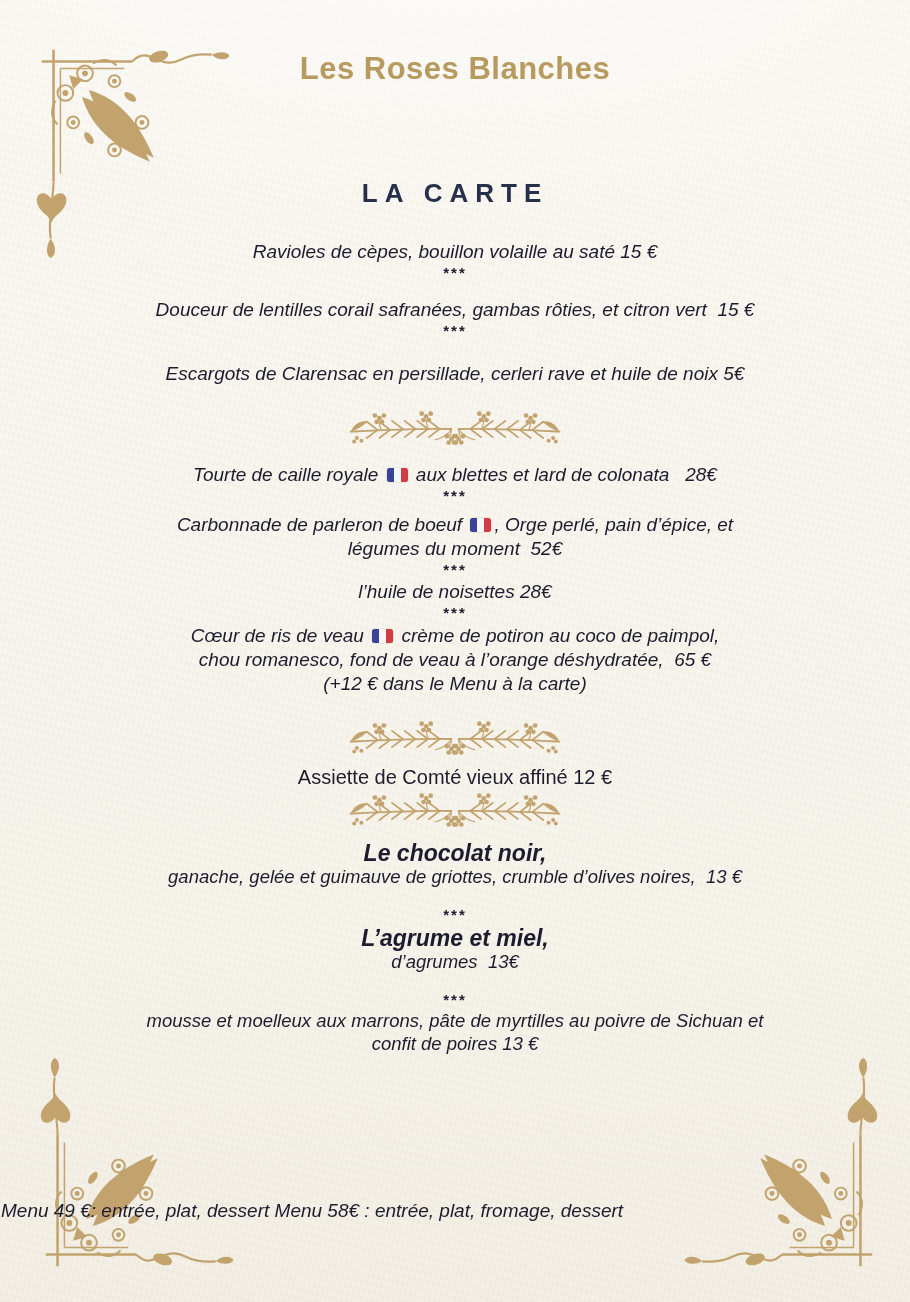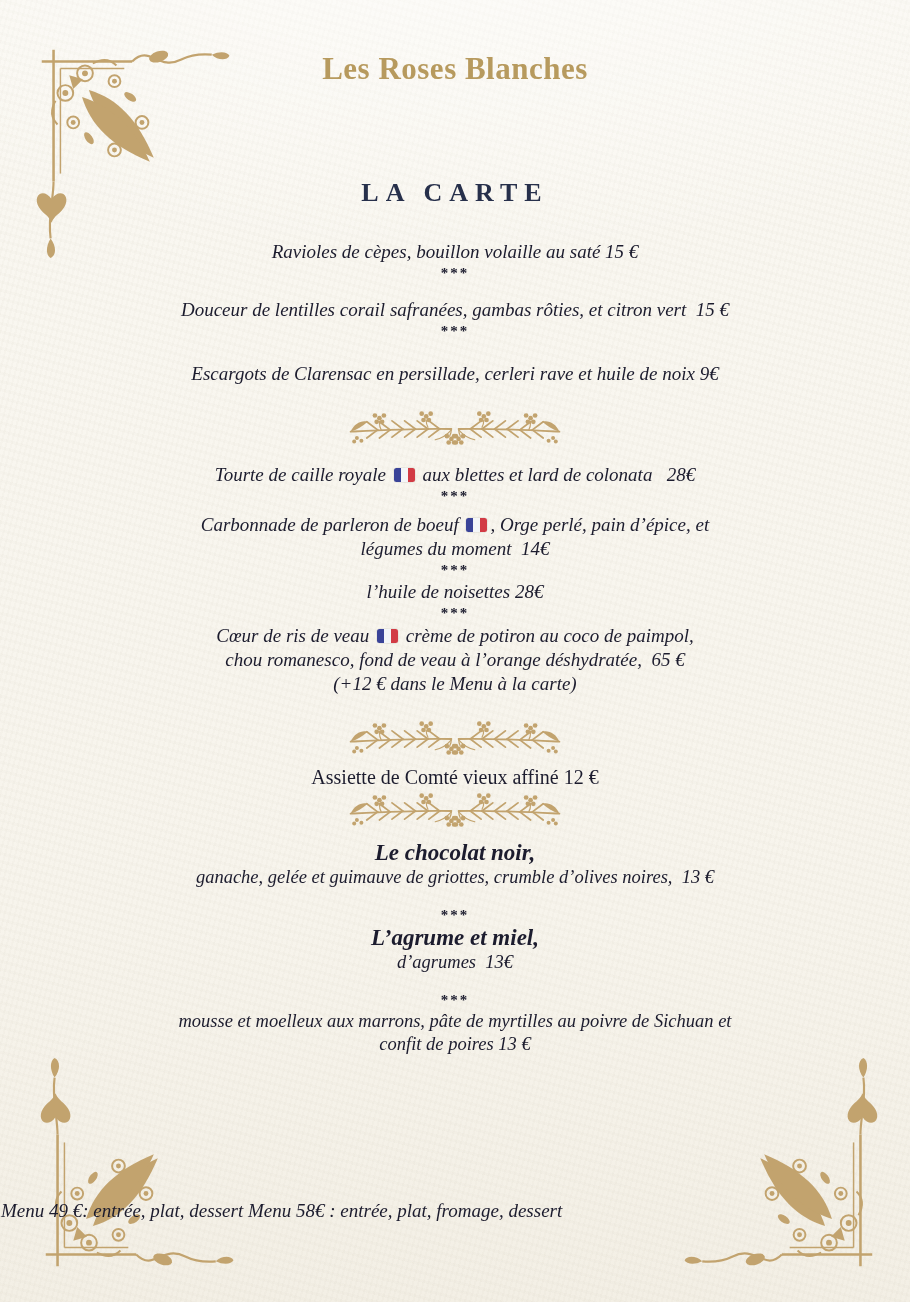--- a/index.html
+++ b/index.html
@@ -1,21 +1,21 @@
 <!DOCTYPE html>
 <html lang="fr"><head>
 <meta charset="utf-8">
 <style>
   html,body{margin:0;padding:0;}
   body{width:910px;background:#eceae4;}
   .page{
     position:relative;
     width:910px;height:1302px;
     overflow:hidden;
-    font-family:Liberation Serif, serif;
+    font-family:Liberation Sans, sans-serif;
     color:#1c1c2e;
     background:
       radial-gradient(1200px 600px at 50% -100px, rgba(255,255,255,.65), rgba(255,255,255,0) 60%),
       repeating-linear-gradient(105deg, rgba(178,170,148,.045) 0 2px, rgba(255,255,255,0) 2px 5px),
       repeating-linear-gradient(15deg, rgba(178,170,148,.04) 0 3px, rgba(255,255,255,0) 3px 8px),
       linear-gradient(180deg,#faf8f2 0%,#f7f4ec 70%,#f3efe5 100%);
   }
   .col{width:760px;margin:0 auto;text-align:center;}
   p{margin:1px;}
   .restaurant-title{
@@ -164,31 +164,31 @@
   <h2 class="menu-heading">LA CARTE</h2>
 
   <div class="col">
 
     <p class="line mt30">Ravioles de cèpes, bouillon volaille au saté 15 €</p>
     <p class="stars">***</p>
 
     <p class="line mt16">Douceur de lentilles corail safranées, gambas rôties, et citron vert  15 €</p>
     <p class="stars">***</p>
 
-    <p class="line mt22">Escargots de Clarensac en persillade, cerleri rave et huile de noix 9€</p>
+    <p class="line mt22">Escargots de Clarensac en persillade, cerleri rave et huile de noix 5€</p>
 
     <svg class="divider mt26" viewBox="0 0 240 40">
         <use href="#divider-ornament"></use>
       </svg>
 
     <p class="line mt16"><span>Tourte de caille royale </span><span class="flag"><i class="fb"></i><i class="fw"></i><i class="fr"></i></span><span> aux blettes et lard de colonata   28€</span></p>
     <p class="stars">***</p>
 
     <p class="line mt8"><span>Carbonnade de parleron de boeuf </span><span class="flag"><i class="fb"></i><i class="fw"></i><i class="fr"></i></span><span>, Orge perlé, pain d’épice, et</span></p>
-    <p class="line">légumes du moment  14€</p>
+    <p class="line">légumes du moment  52€</p>
     <p class="stars">***</p>
 
     <p class="line">l’huile de noisettes 28€</p>
     <p class="stars">***</p>
 
     <p class="line mt2"><span>Cœur de ris de veau </span><span class="flag"><i class="fb"></i><i class="fw"></i><i class="fr"></i></span><span> crème de potiron au coco de paimpol,</span></p>
     <p class="line">chou romanesco, fond de veau à l’orange déshydratée,  65 €</p>
     <p class="line">(+12 € dans le Menu à la carte)</p>
 
     <svg class="divider mt26" viewBox="0 0 240 40">

